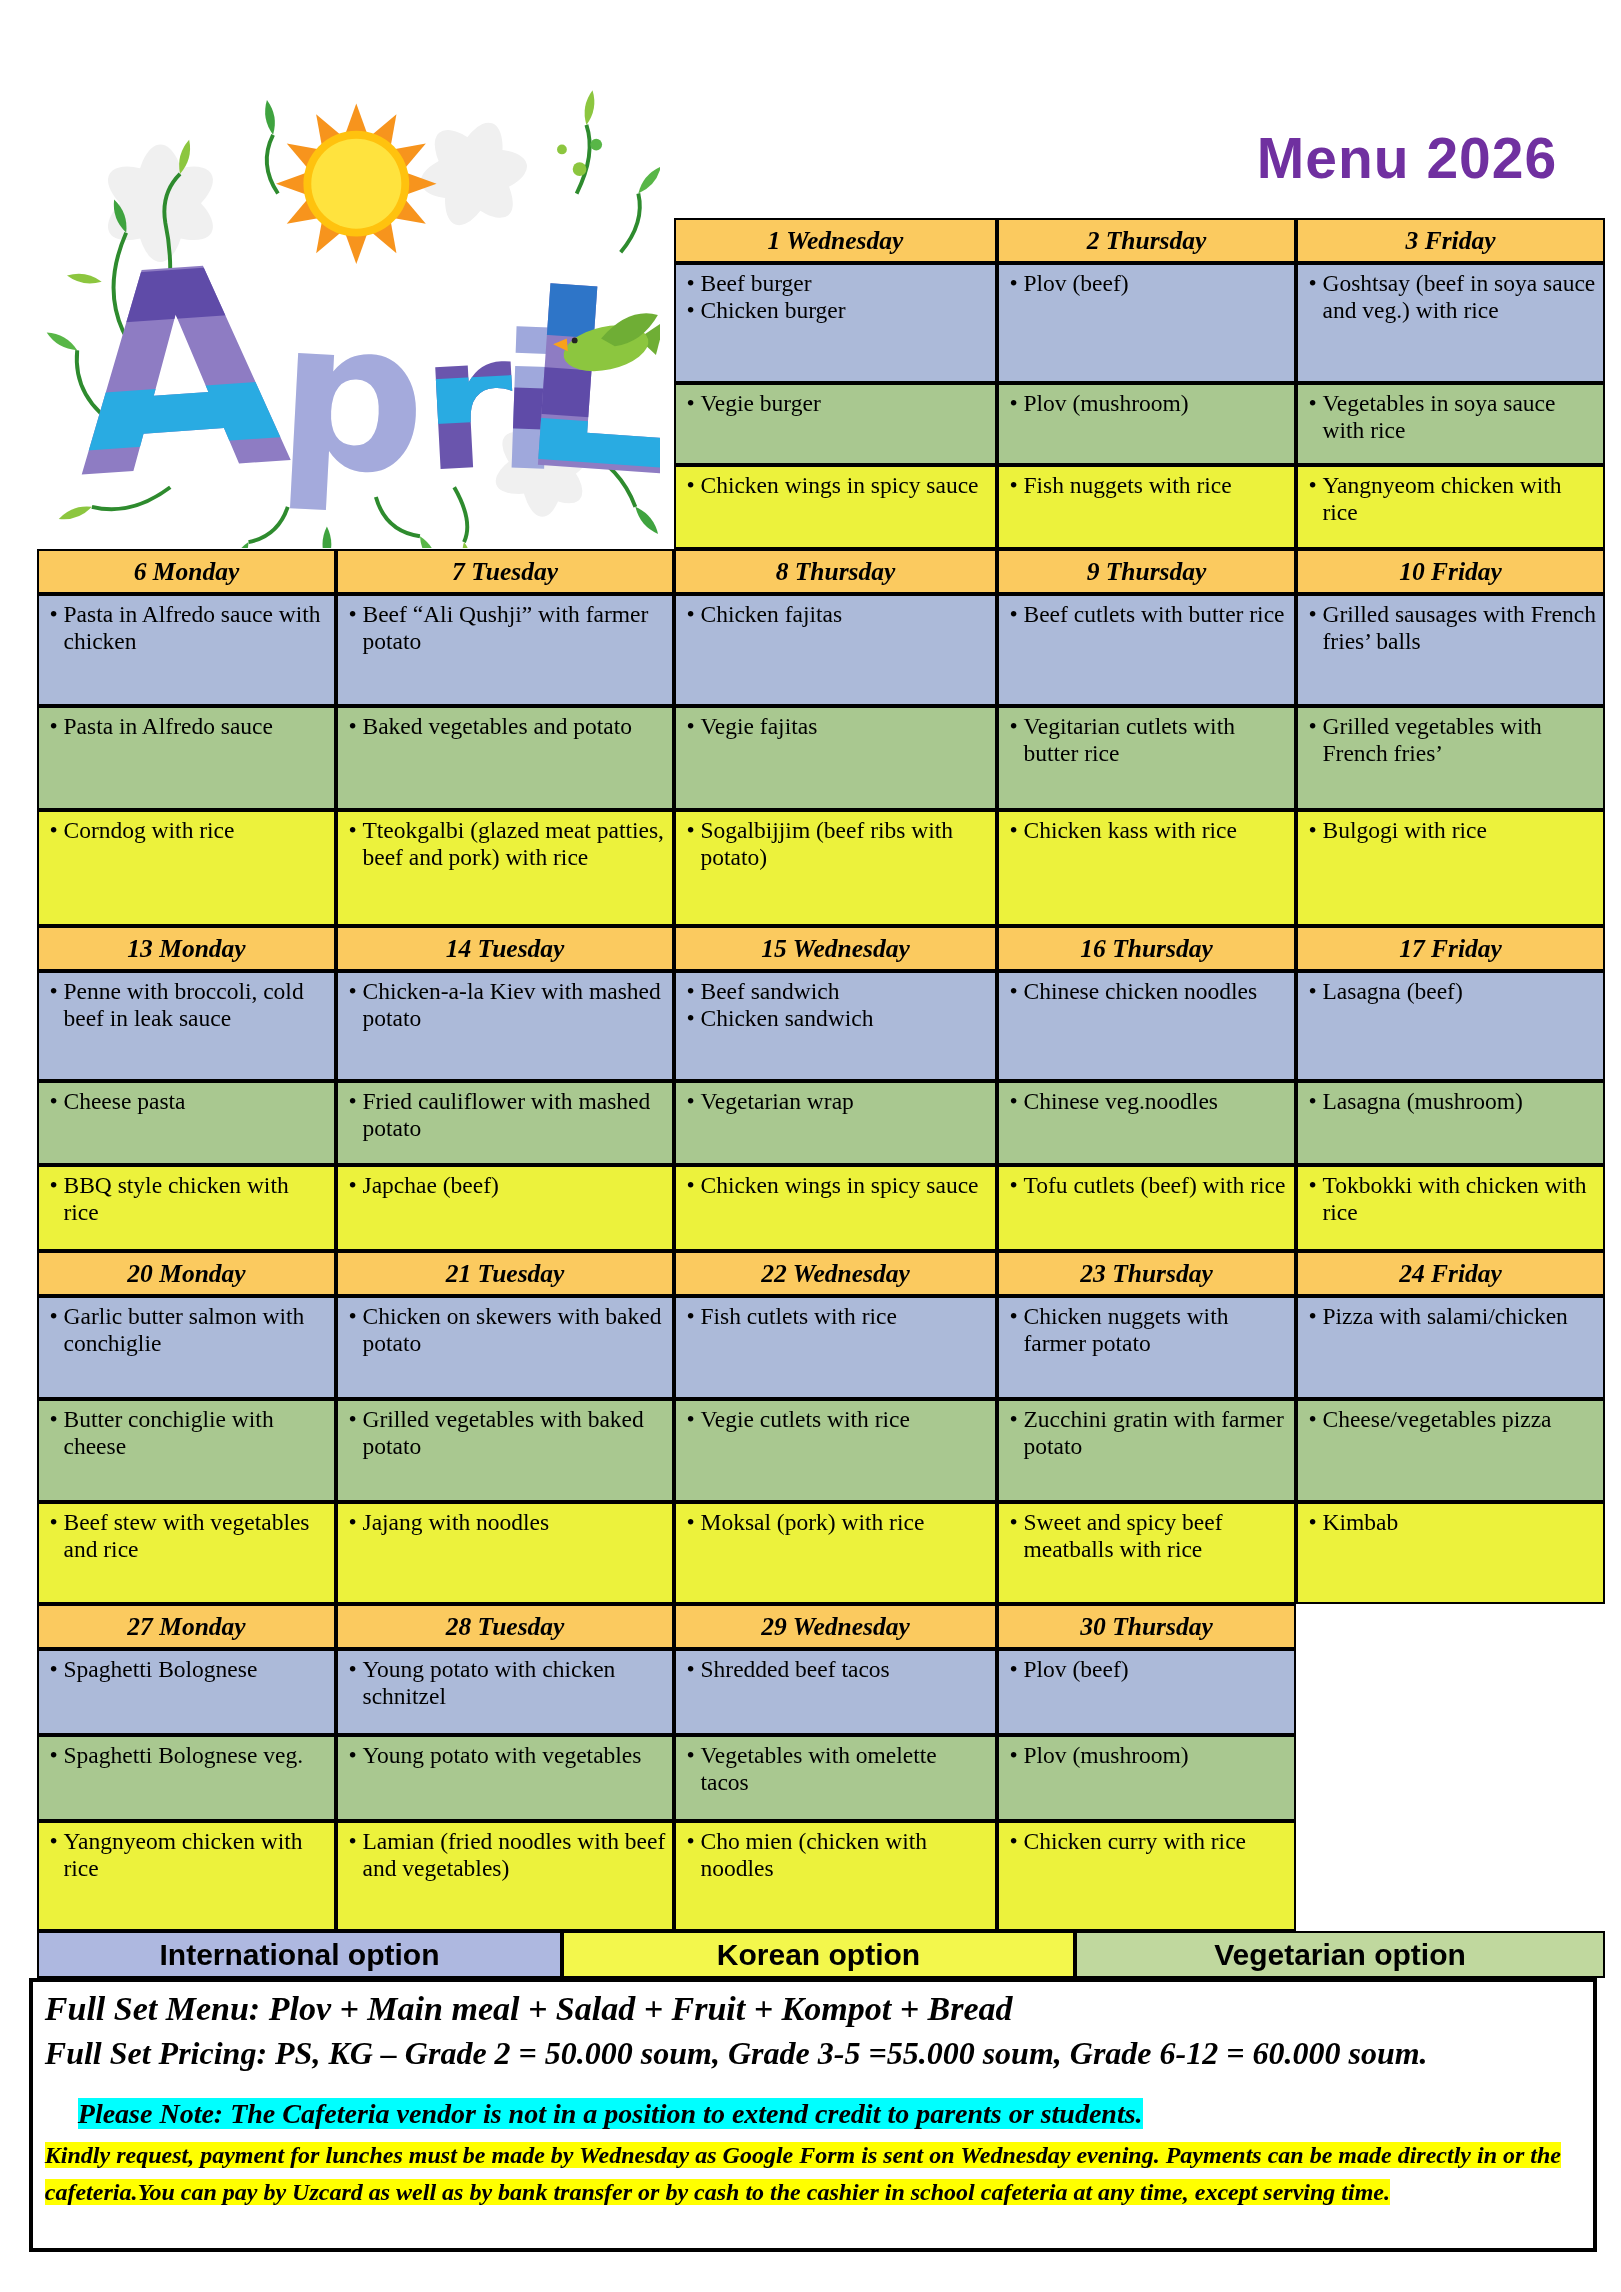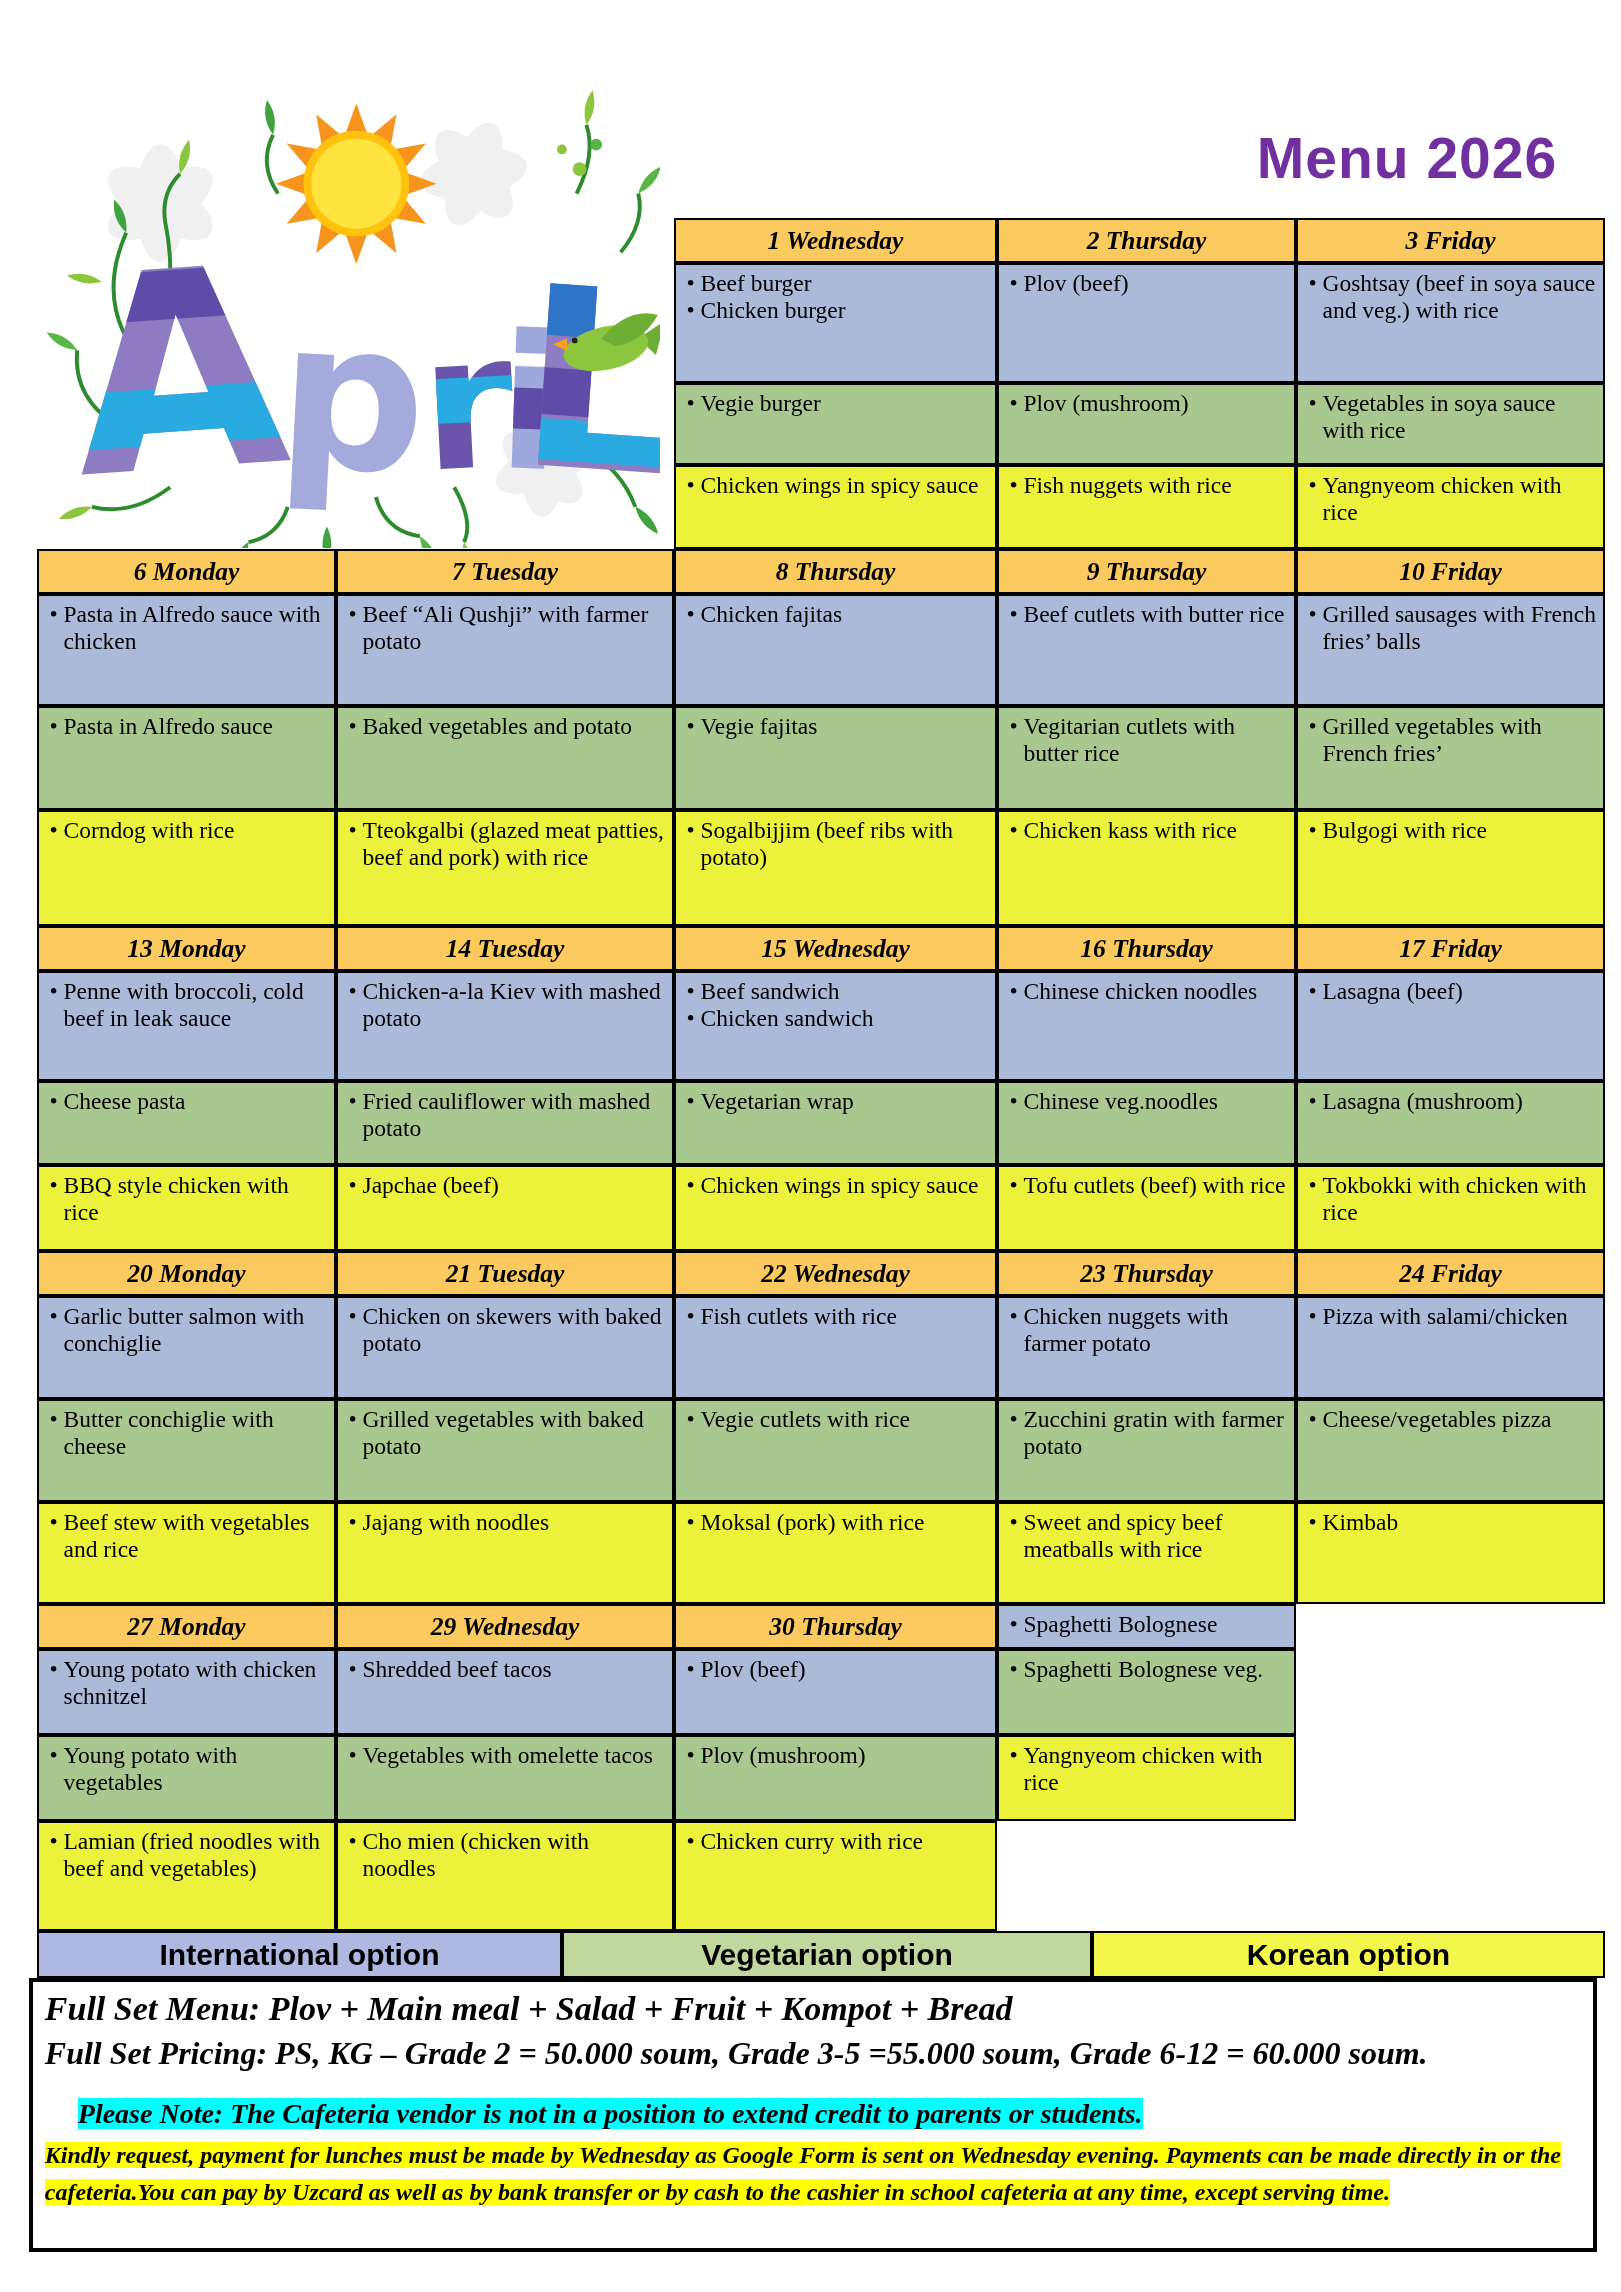--- a/index.html
+++ b/index.html
@@ -570,20 +570,21 @@
           </div>
         </div>
       <div class="cell opt-kor">
           <div class="bullet-item">
             <span class="bullet">•</span>
             <span class="item-text">Kimbab</span>
           </div>
         </div>
 
       <div class="cell day-header">27 Monday</div>
+      <div class="cell day-header">28 Tuesday</div>
       <div class="cell day-header">29 Wednesday</div>
       <div class="cell day-header">30 Thursday</div>
 
       <div class="cell opt-int">
           <div class="bullet-item">
             <span class="bullet">•</span>
             <span class="item-text">Spaghetti Bolognese</span>
           </div>
         </div>
       <div class="cell opt-int">
@@ -651,22 +652,22 @@
       <div class="cell opt-kor">
           <div class="bullet-item">
             <span class="bullet">•</span>
             <span class="item-text">Chicken curry with rice</span>
           </div>
         </div>
     </div>
 
     <div class="legend-row">
       <div class="legend-cell legend-int">International option</div>
+      <div class="legend-cell legend-kor">Korean option</div>
       <div class="legend-cell legend-veg">Vegetarian option</div>
-      <div class="legend-cell legend-kor">Korean option</div>
     </div>
   </div>
 
   <div class="footer-box">
     <div class="footer-line1">Full Set Menu: Plov + Main meal + Salad + Fruit + Kompot + Bread</div>
     <div class="footer-line2">Full Set Pricing: PS, KG – Grade 2 = 50.000 soum, Grade 3-5 =55.000 soum, Grade 6-12 = 60.000 soum.</div>
     <div class="footer-line3"><span class="hl-cyan">Please Note: The Cafeteria vendor is not in a position to extend credit to parents or students.</span></div>
     <div class="footer-line4"><span class="hl-yellow">Kindly request, payment for lunches must be made by Wednesday as Google Form is sent on Wednesday evening. Payments can be made directly in or the cafeteria.You can pay by Uzcard as well as by bank transfer or by cash to the cashier in school cafeteria at any time, except serving time.</span></div>
   </div>
 

